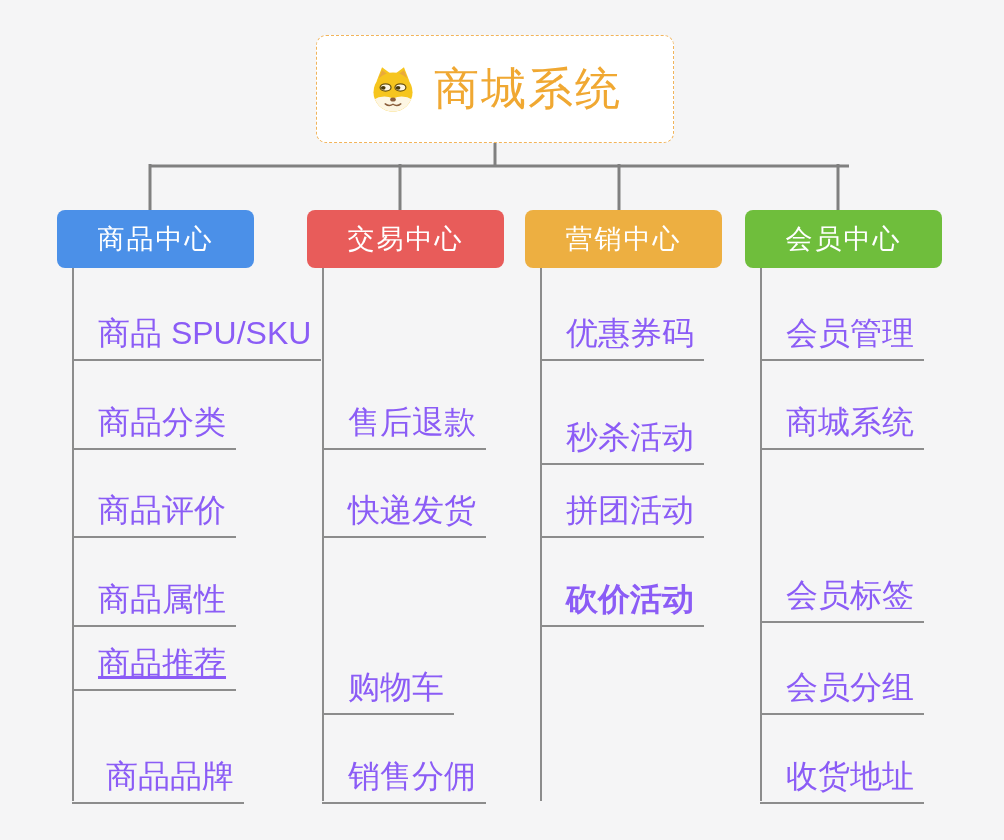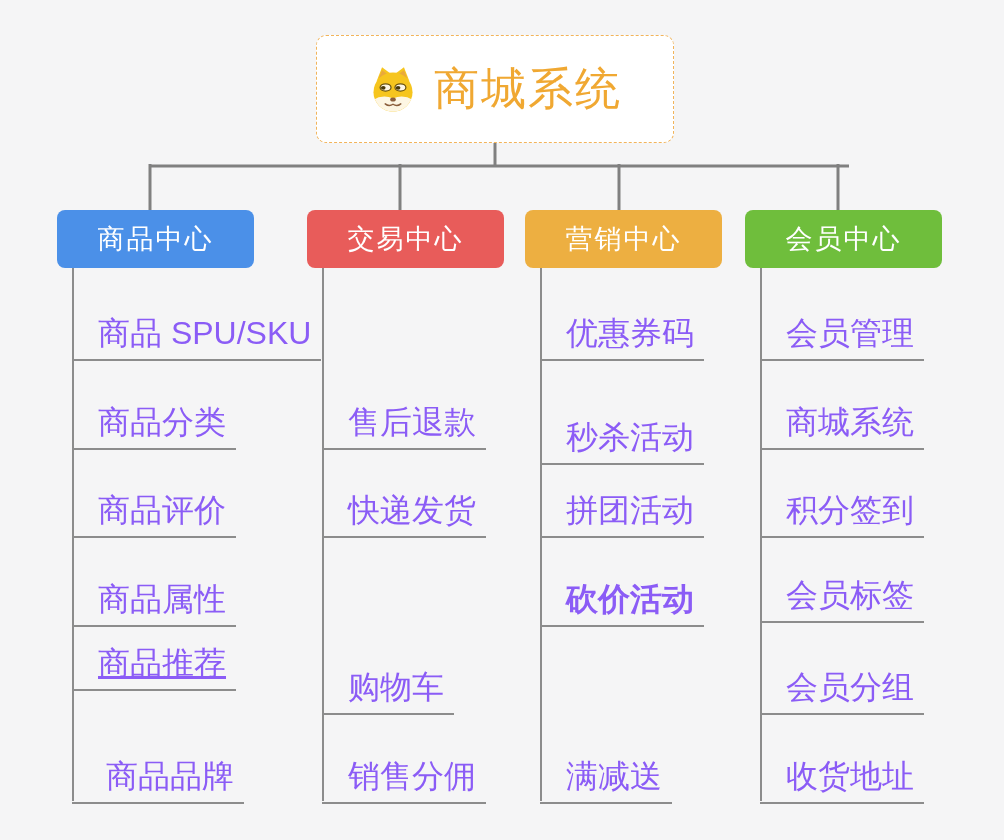--- a/index.html
+++ b/index.html
@@ -97,26 +97,24 @@
         <div class="child-node" style="top: 464px; border-bottom-color: rgb(140, 140, 140);">购物车</div>
         <div class="child-node" style="top: 553px; border-bottom-color: rgb(140, 140, 140);">销售分佣</div>
       </div>
       <div class="branch-group" style="left: 525px;">
         <div class="branch-header" style="background: rgb(237, 175, 65);">营销中心</div>
         <div class="branch-vline" style="height: 533px; background: rgb(140, 140, 140);"></div>
         <div class="child-node" style="top: 110px; border-bottom-color: rgb(140, 140, 140);">优惠券码</div>
         <div class="child-node" style="top: 214px; border-bottom-color: rgb(140, 140, 140);">秒杀活动</div>
         <div class="child-node" style="top: 287px; border-bottom-color: rgb(140, 140, 140);">拼团活动</div>
         <div class="child-node" style="top: 376px; border-bottom-color: rgb(140, 140, 140); font-weight: bold;">砍价活动</div>
-        <div class="child-node" style="top: 553px; border-bottom-color: rgb(140, 140, 140);">满减送</div>
       </div>
       <div class="branch-group" style="left: 745px;">
         <div class="branch-header" style="background: rgb(111, 190, 60);">会员中心</div>
         <div class="branch-vline" style="height: 533px; background: rgb(140, 140, 140);"></div>
         <div class="child-node" style="top: 110px; border-bottom-color: rgb(140, 140, 140);">会员管理</div>
         <div class="child-node" style="top: 199px; border-bottom-color: rgb(140, 140, 140);">商城系统</div>
-        <div class="child-node" style="top: 287px; border-bottom-color: rgb(140, 140, 140);">积分签到</div>
         <div class="child-node" style="top: 372px; border-bottom-color: rgb(140, 140, 140);">会员标签</div>
         <div class="child-node" style="top: 464px; border-bottom-color: rgb(140, 140, 140);">会员分组</div>
         <div class="child-node" style="top: 553px; border-bottom-color: rgb(140, 140, 140);">收货地址</div>
       </div>
     </div>
 </div>
 
 </body></html>

